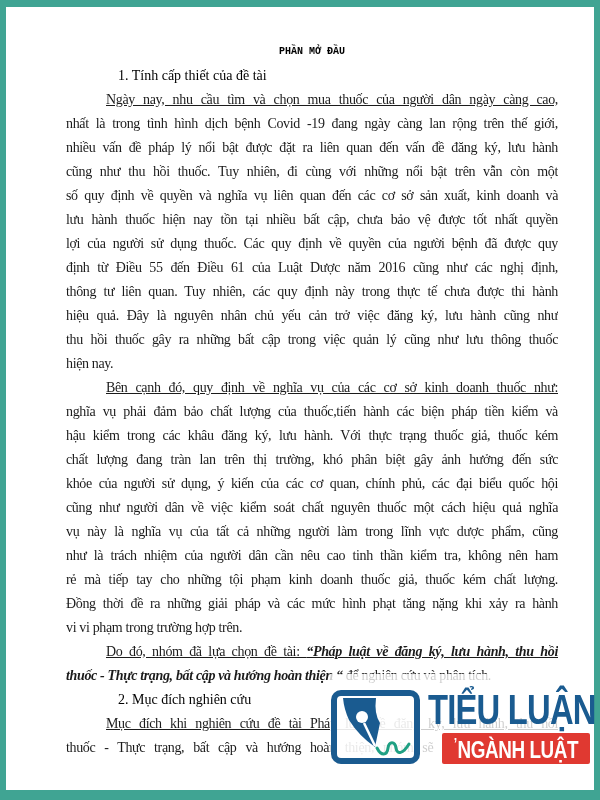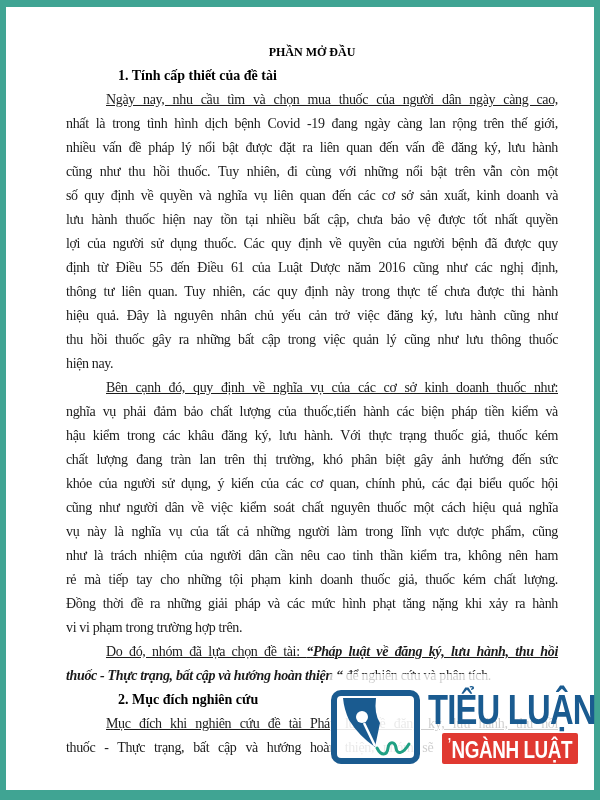--- a/index.html
+++ b/index.html
@@ -19,43 +19,43 @@
   .line{
     height:24px;line-height:24px;
     white-space:nowrap;overflow:hidden;
     text-align:justify;text-align-last:justify;
     letter-spacing:-0.35px;
   }
   .line.plain{text-align:left;text-align-last:left;}
   .line.first{text-indent:40px;text-decoration:underline;}
   .doc-title{
     height:24px;line-height:24px;text-align:center;text-align-last:center;
-    font-weight:bold;font-size:12px;color:#000;
+    font-weight:bold;font-size:10px;color:#000;font-family:Liberation Mono, monospace;
   }
   .heading{
-    height:24px;line-height:24px;font-weight:bold;color:#000;
+    height:24px;line-height:24px;font-weight:normal;color:#000;
     text-align:right;text-align-last:left;text-indent:52px;white-space:nowrap;
   }
   .bold-italic{font-weight:bold;font-style:italic;}
 
   
   .logo-overlay{
     position:absolute;left:330px;top:674px;width:262px;height:93px;
     background:rgba(255,255,255,0.78);
   }
   .pen-box{position:absolute;left:1px;top:16px;width:89px;height:74px;}
   .brand-title{
     position:absolute;left:98px;top:14px;
     font-family:"Liberation Sans",sans-serif;font-weight:bold;
     font-size:42px;line-height:44px;letter-spacing:-1px;
     color:#1a5b90;transform:scaleX(0.78);transform-origin:0 0;
     white-space:nowrap;
   }
   .brand-sub-box{
-    position:absolute;left:112px;top:59px;width:136px;height:31px;
+    position:absolute;left:112px;top:59px;width:148px;height:31px;
     background:#e03931;border-radius:2px;
     display:flex;align-items:center;justify-content:center;
   }
   .brand-sub{
     font-family:"Liberation Sans",sans-serif;font-weight:bold;
     font-size:23px;letter-spacing:-0.5px;color:#ffffff;
     transform:scaleX(0.82);white-space:nowrap;
   }
   .brand-accent{
     font-size:15px;vertical-align:10px;margin-right:1px;color:#ffffff;

